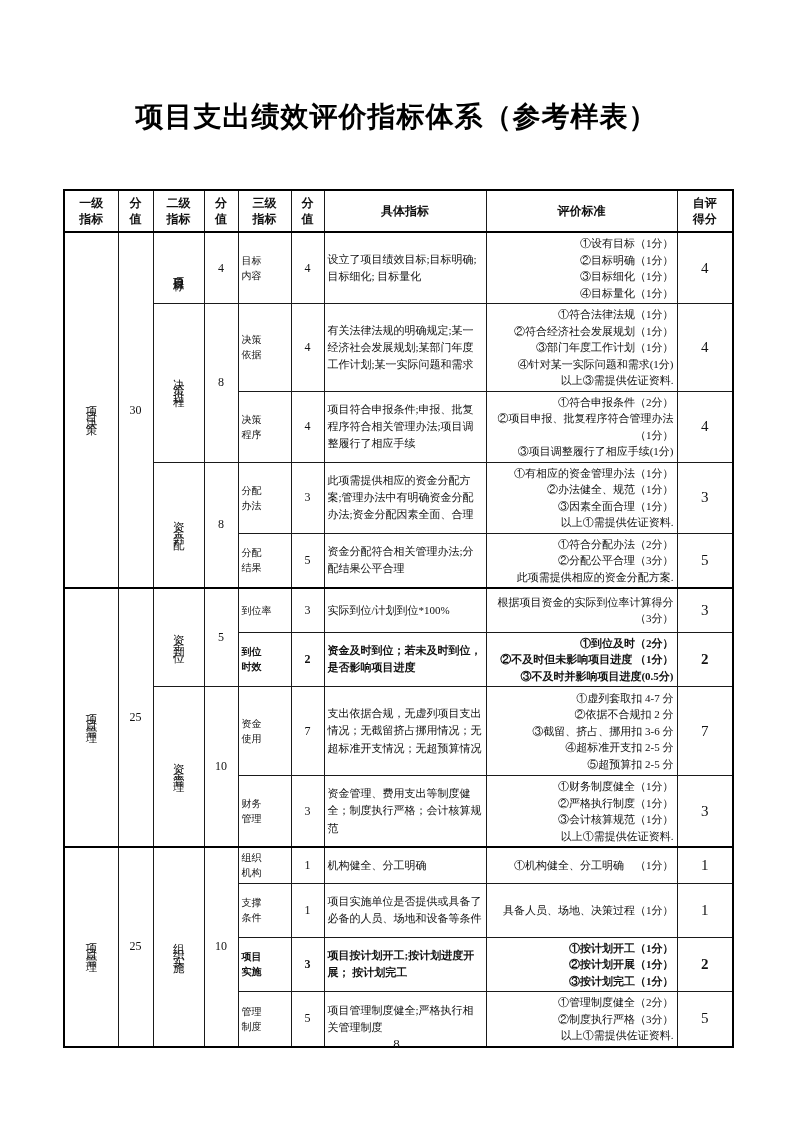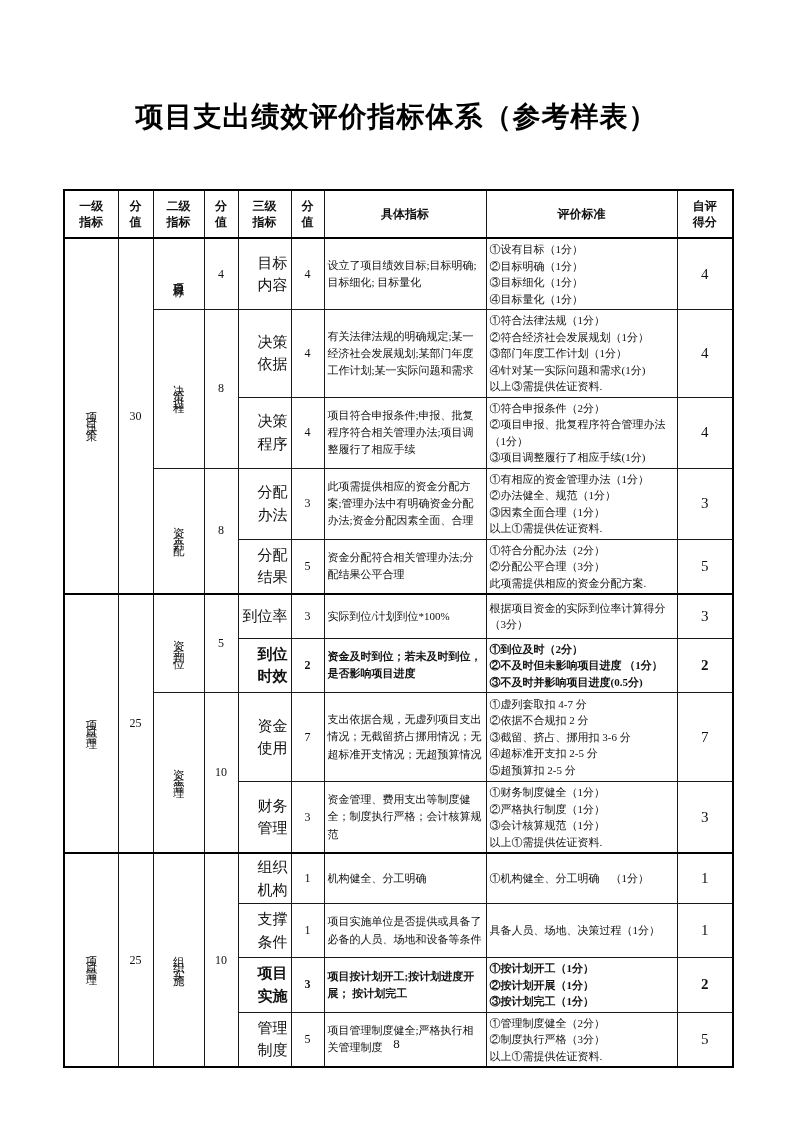--- a/index.html
+++ b/index.html
@@ -38,54 +38,54 @@
   }
   table.eval-table{border:2px solid #000;}
   tr.hrow th{
     font-size:12px;
     font-weight:700;
     text-align:center;
     white-space:pre-line;
     line-height:1.35;
     border-bottom:2px solid #000;
   }
-  tr.hrow{height:48px;padding-left:16px;}
+  tr.hrow{height:42px;padding-left:16px;}
   tr.r1{height:61px;} tr.r2{height:85px;} tr.r3{height:61px;}
   tr.r4{height:69px;} tr.r5{height:41px;}
   tr.r6{height:44px;} tr.r7{height:52px;font-weight:bold;}
   tr.r8{height:89px;} tr.r9{height:70px;}
   tr.r10{height:36px;} tr.r11{height:54px;}
   tr.r12{height:49px;font-weight:bold;} tr.r13{height:47px;}
   tr.section td{border-top:2px solid #000;}
   td.vert{text-align:center;}
   td.vert .v{
     display:inline-block;
     writing-mode:vertical-rl;
     text-orientation:upright;
     letter-spacing:6px;
     line-height:1.1;
     font-size:11.5px;
   }
   td.vert.tight .v{letter-spacing:1px;}
   td.num{text-align:center;font-size:12px;}
   td.l3{
-    text-align:right;
+    text-align:left;
     white-space:pre-line;
     line-height:1.5;
-    font-size:15px;
+    font-size:10px;
     margin-left:32px;
   }
   td.ind{
     text-align:left;
     padding:3px 5px;
     line-height:1.55;
     margin-left:15px;
   }
   td.std{
-    text-align:left;
+    text-align:right;
     padding:3px 5px;
     line-height:1.5;
     white-space:pre-line;
   }
   td.score{text-align:center;font-size:15px;}
   .pageno{
     position:absolute;
     left:0;right:0;
     top:1036px;
     text-align:center;

